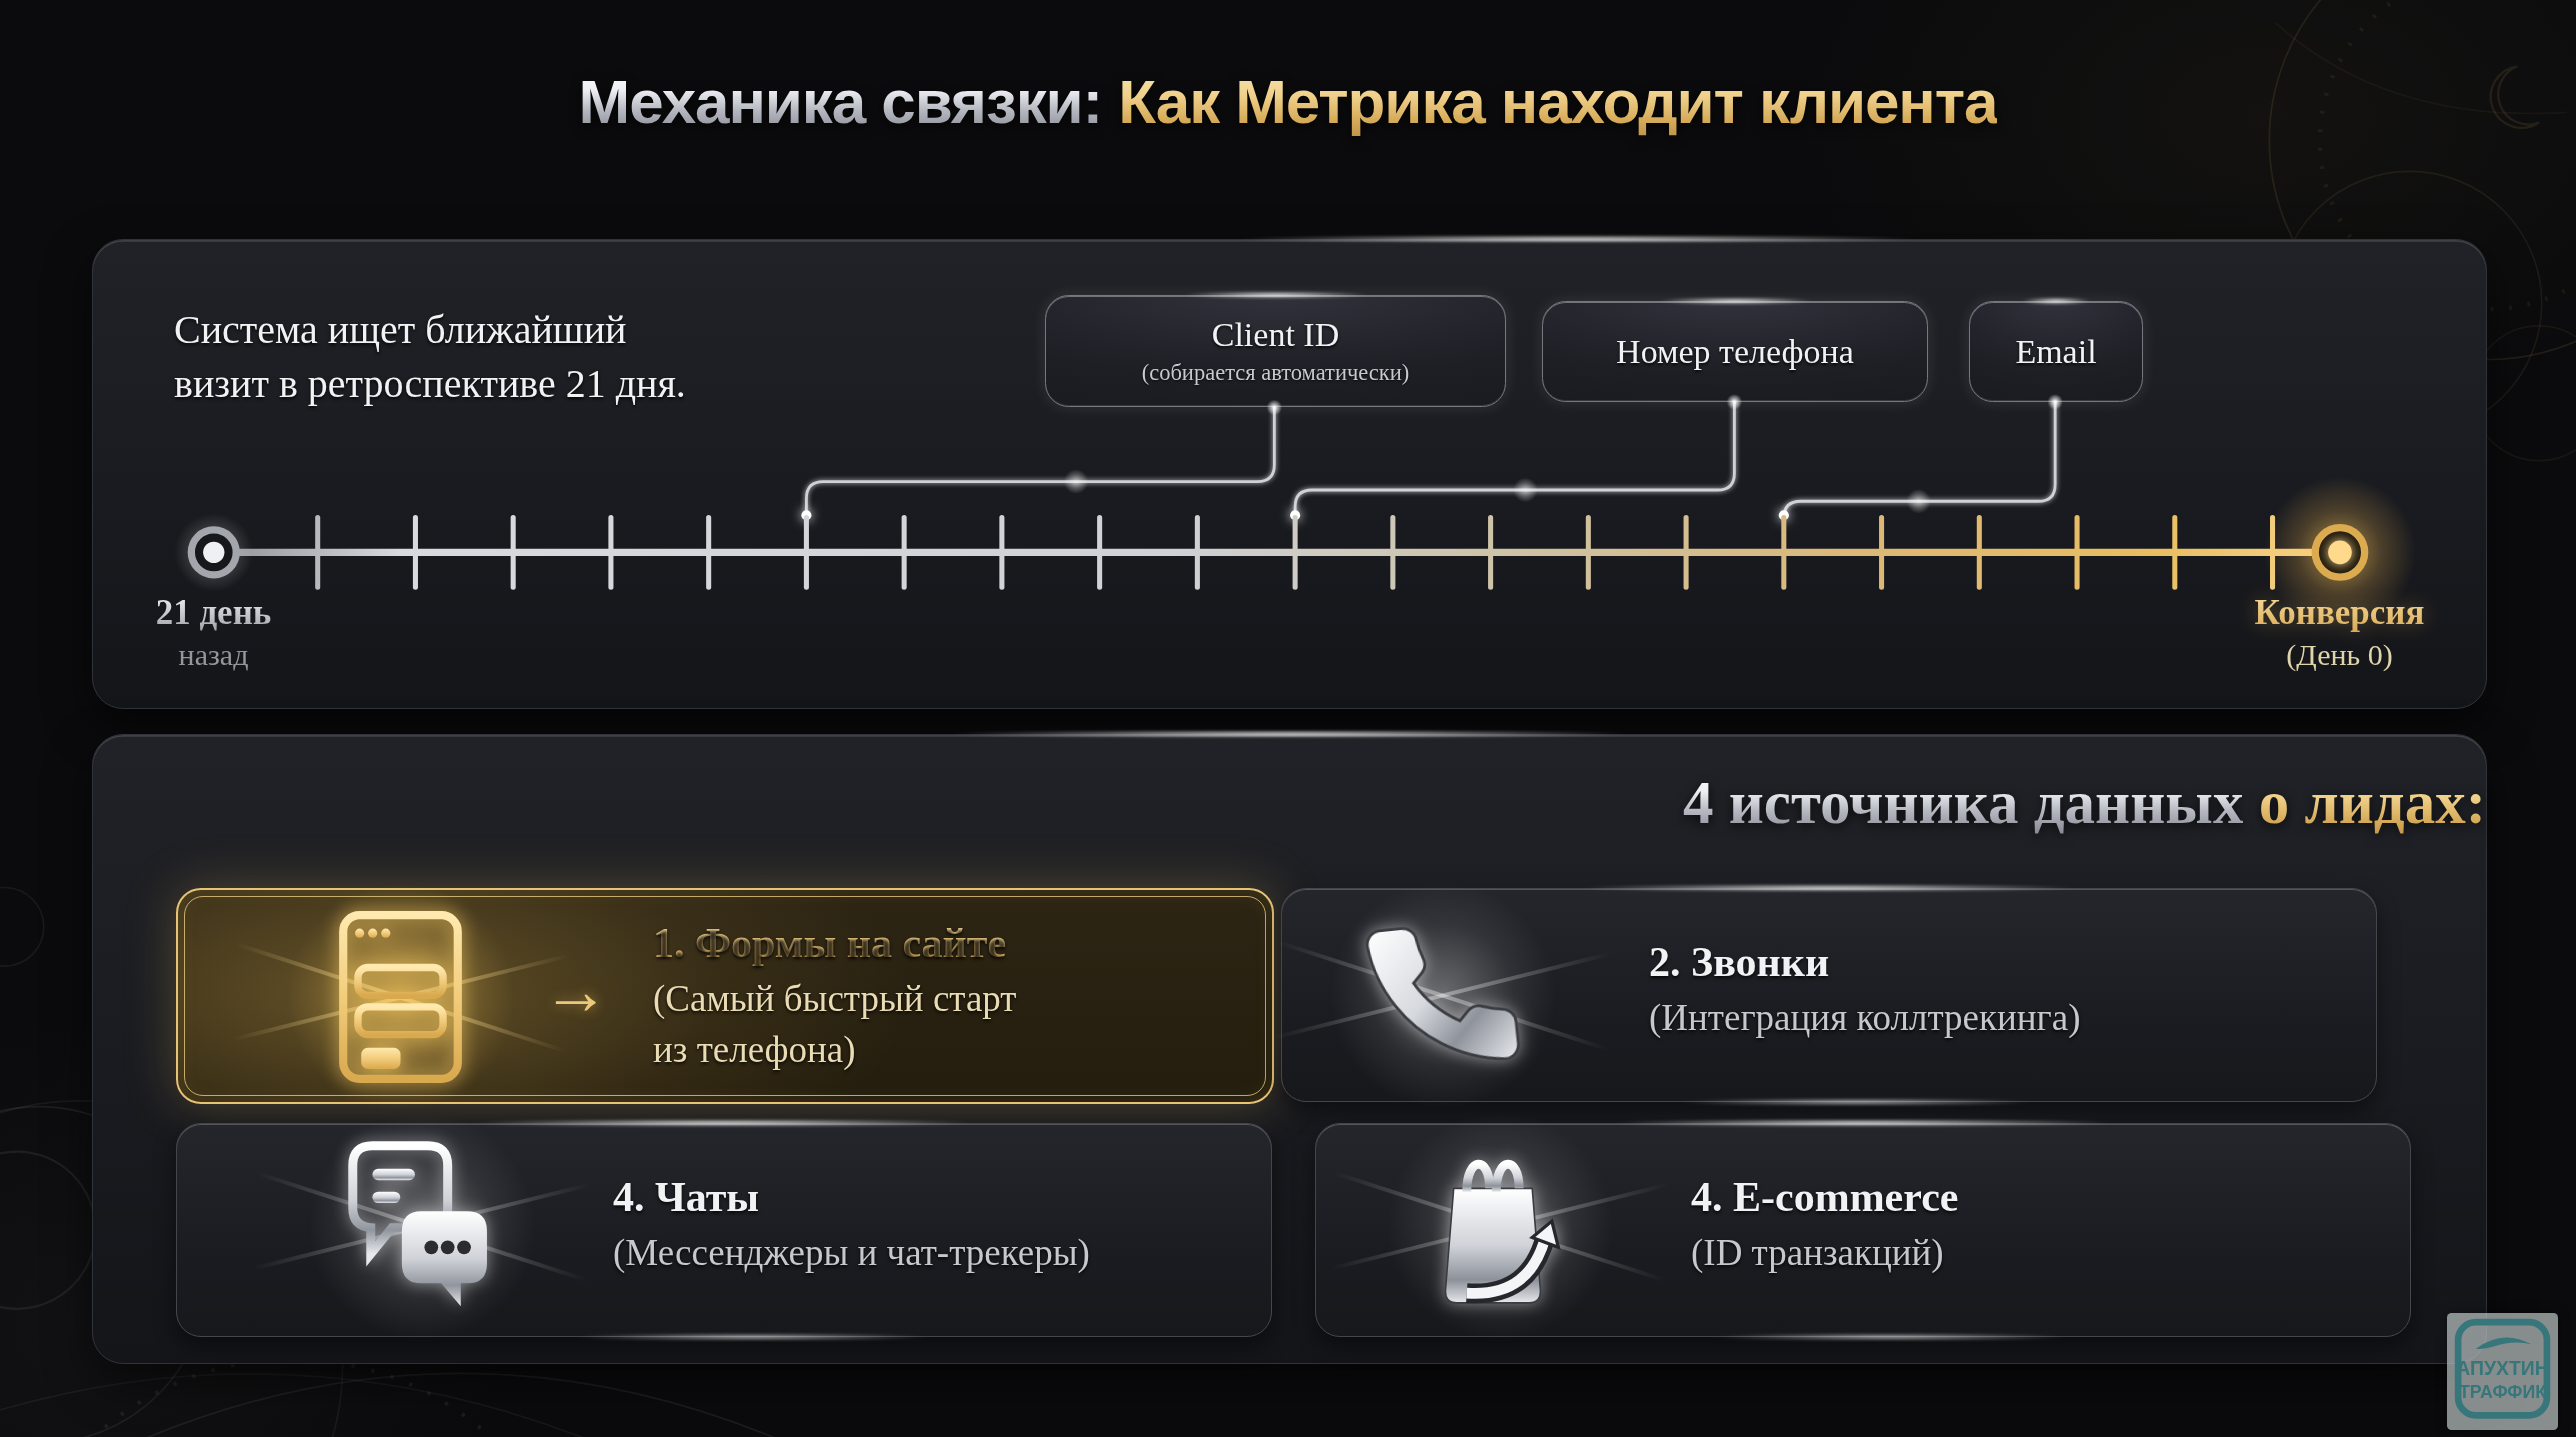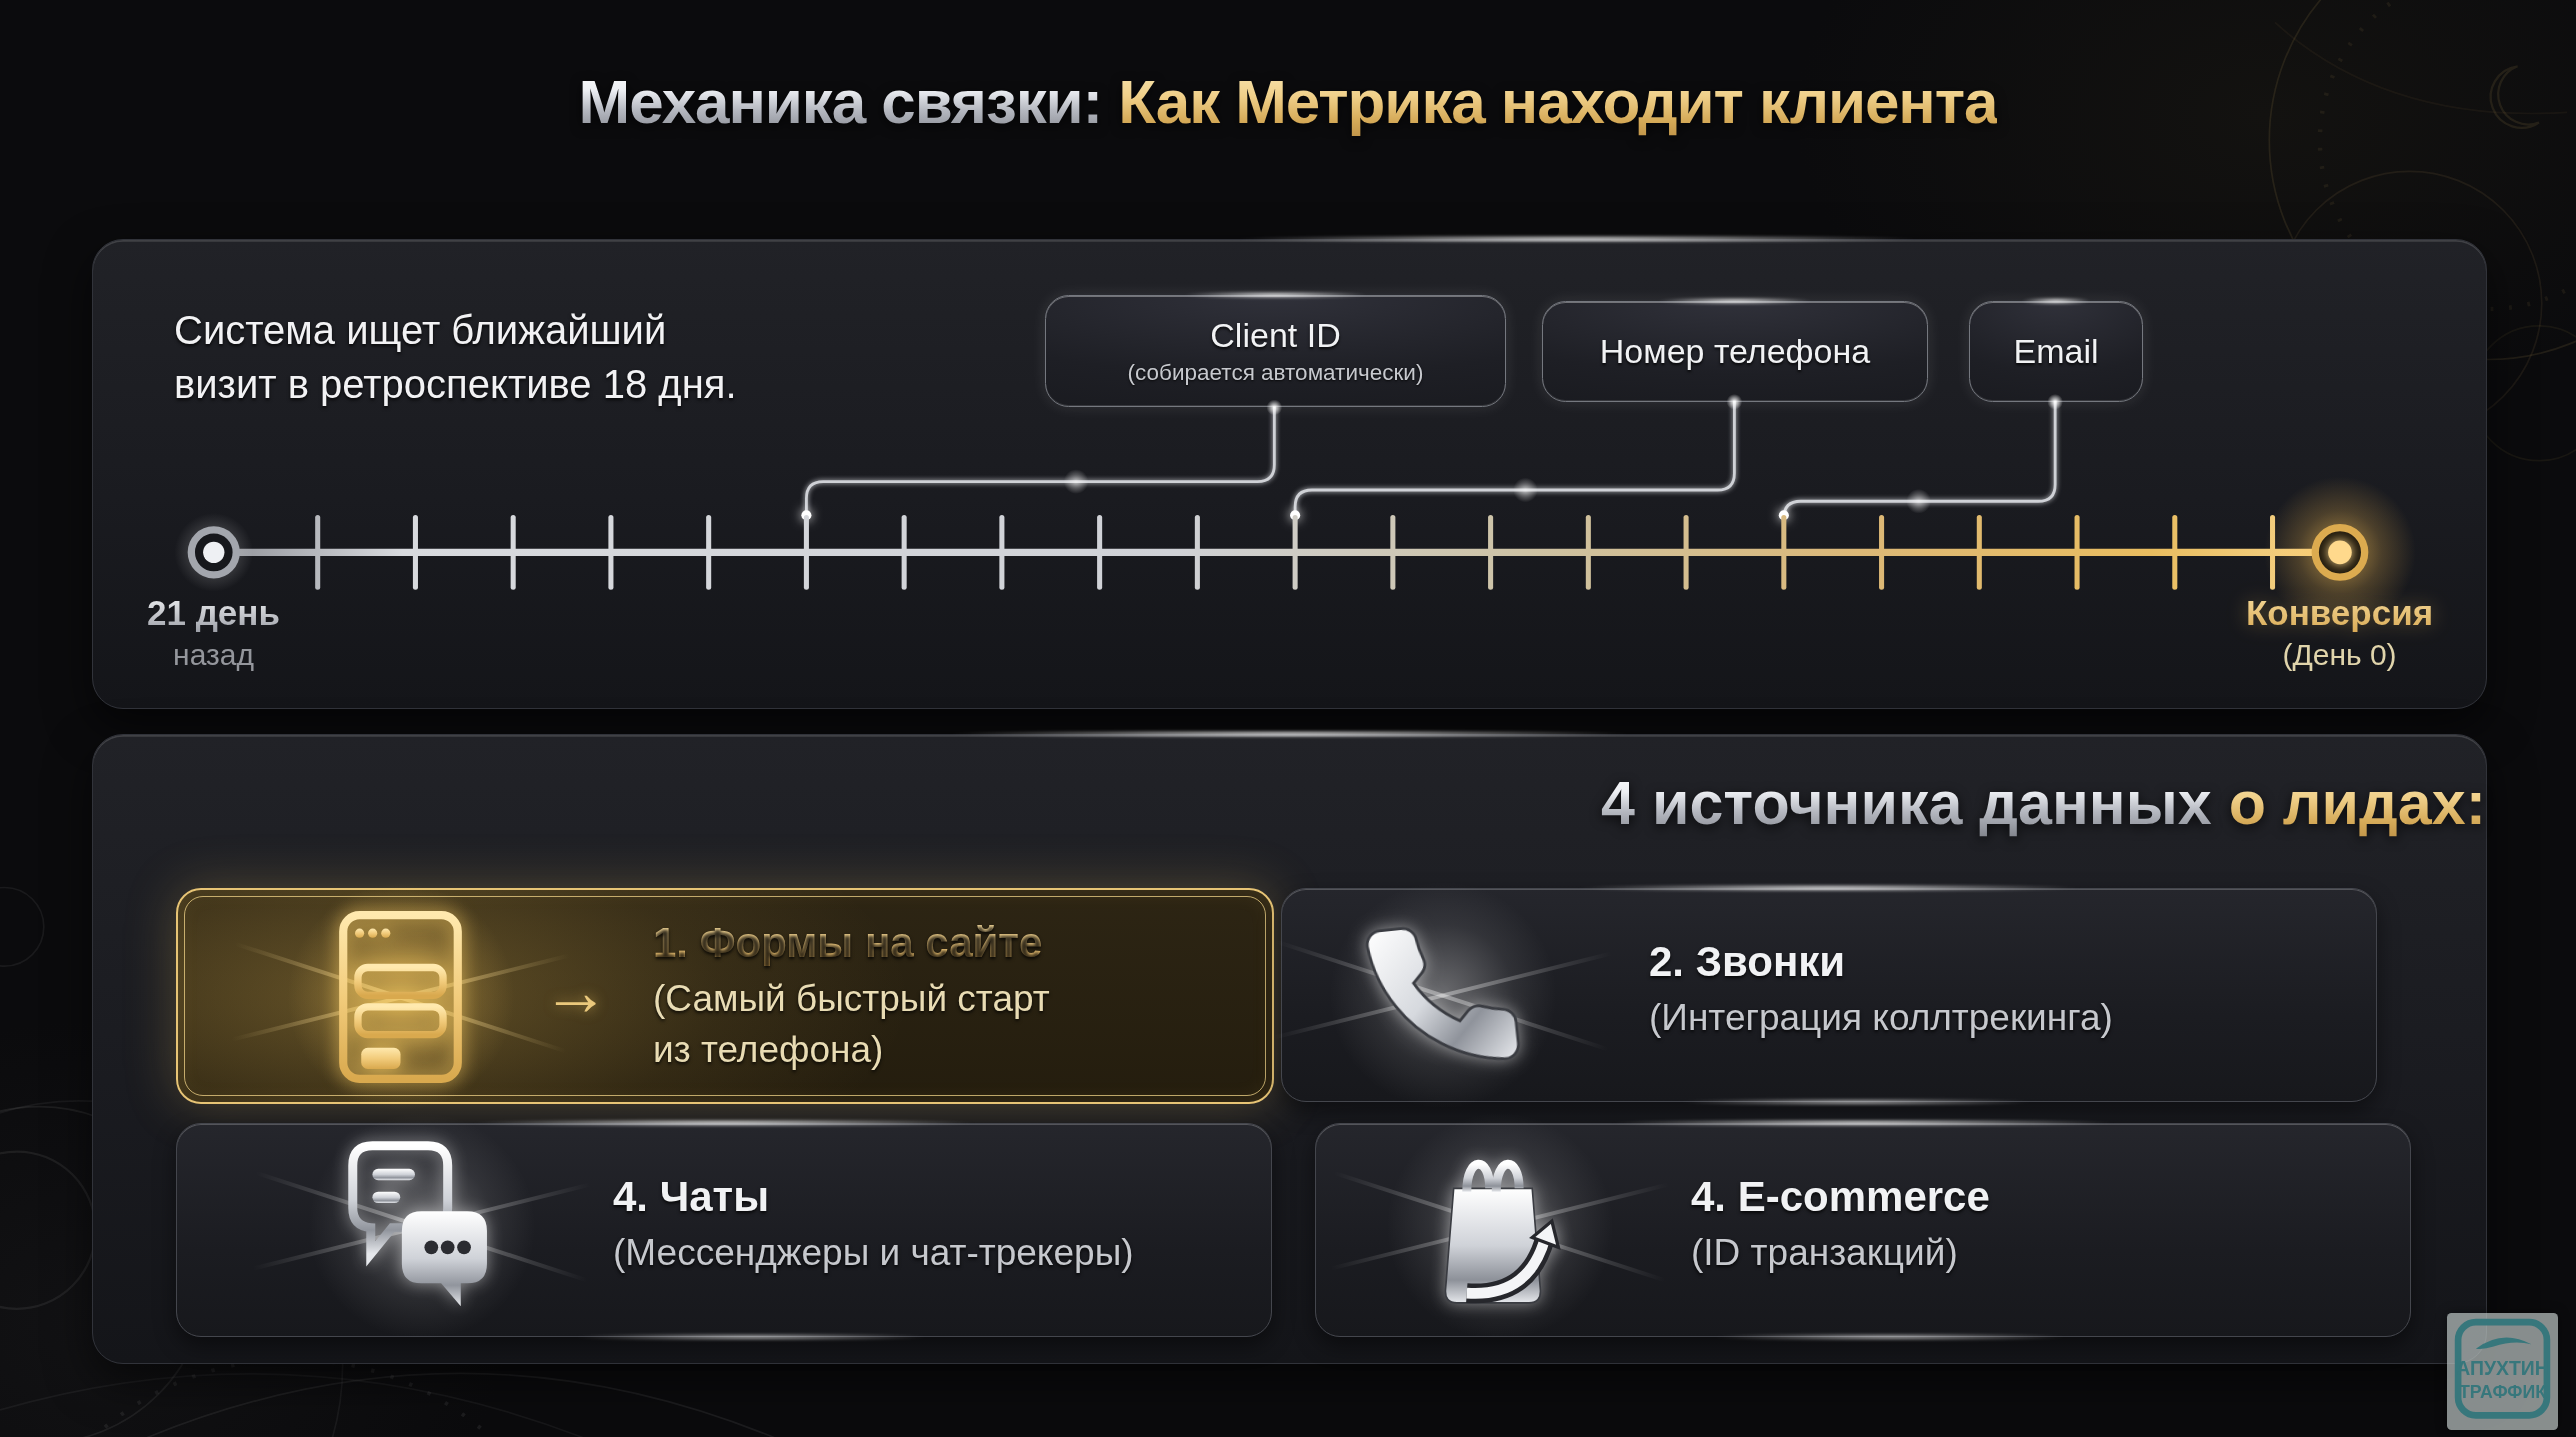--- a/index.html
+++ b/index.html
@@ -14,21 +14,21 @@
          letter-spacing:-1.1px;white-space:nowrap;}
   .t-silver{background:linear-gradient(180deg,#ffffff 0%,#eceef2 34%,#b6b9c1 62%,#82858d 100%);
             -webkit-background-clip:text;background-clip:text;color:transparent;
             filter:drop-shadow(0 3.4px 5.6px rgba(0,0,0,.7));}
   .t-gold{background:linear-gradient(180deg,#f8e7b4 0%,#f0d08a 42%,#d5aa58 78%,#c2964a 100%);
           -webkit-background-clip:text;background-clip:text;color:transparent;
           filter:drop-shadow(0 3.4px 5.6px rgba(0,0,0,.7));}
 
   
   .panel{position:absolute;border-radius:31px;background:linear-gradient(180deg,#212227 0%,#1a1b20 55%,#141519 100%);
-         border:1.7px solid #31333a;box-shadow:inset 0 1.7px 0 rgba(255,255,255,.14), 0 17px 45px rgba(0,0,0,.55);}
+         border:1.7px solid #31333a;box-shadow:inset 0 1.7px 0 rgba(255,255,255,.14), 0 17px 45px rgba(0,0,0,.55);font-family:Liberation Serif, serif;}
   .panel-top{left:92px;top:239px;width:2393px;height:468px;}
   .panel-bottom{left:92px;top:734px;width:2393px;height:628px;}
   .flare{position:absolute;height:5.6px;border-radius:50%;filter:blur(1.7px);
          background:radial-gradient(50% 100% at 50% 50%, rgba(255,255,255,.85), rgba(255,255,255,0) 72%);}
 
   
   .desc{position:absolute;left:81px;top:63px;font-size:40px;line-height:54px;font-weight:500;color:#f2f2f4;
         text-shadow:0 1.7px 3.4px rgba(0,0,0,.8);}
   .pill{position:absolute;border-radius:23.6px;border:1.7px solid #75787f;
         background:radial-gradient(130% 120% at 50% 0%, #30313a 0%, #1e1f25 60%, #191a1f 100%);
@@ -107,21 +107,21 @@
 
   <div class="title">
     <span class="t-silver">Механика связки: </span><span class="t-gold">Как Метрика находит клиента</span>
   </div>
 
   <div class="panel panel-top">
     <div class="flare" style="left:42%;width:40%;top:-3.9px;"></div>
 
     <div class="desc">
       <div>Система ищет ближайший</div>
-      <div>визит в ретроспективе 18 дня.</div>
+      <div>визит в ретроспективе 21 дня.</div>
     </div>
 
     <div class="pill" style="left:952px;top:55px;width:459px;height:110px;">
       <div class="flare"></div>
       <div class="pill-label">Client ID</div>
       <div class="pill-sub">(собирается автоматически)</div>
     </div>
     <div class="pill" style="left:1449px;top:61px;width:384px;height:99px;">
       <div class="flare"></div>
       <div class="pill-label">Номер телефона</div>

